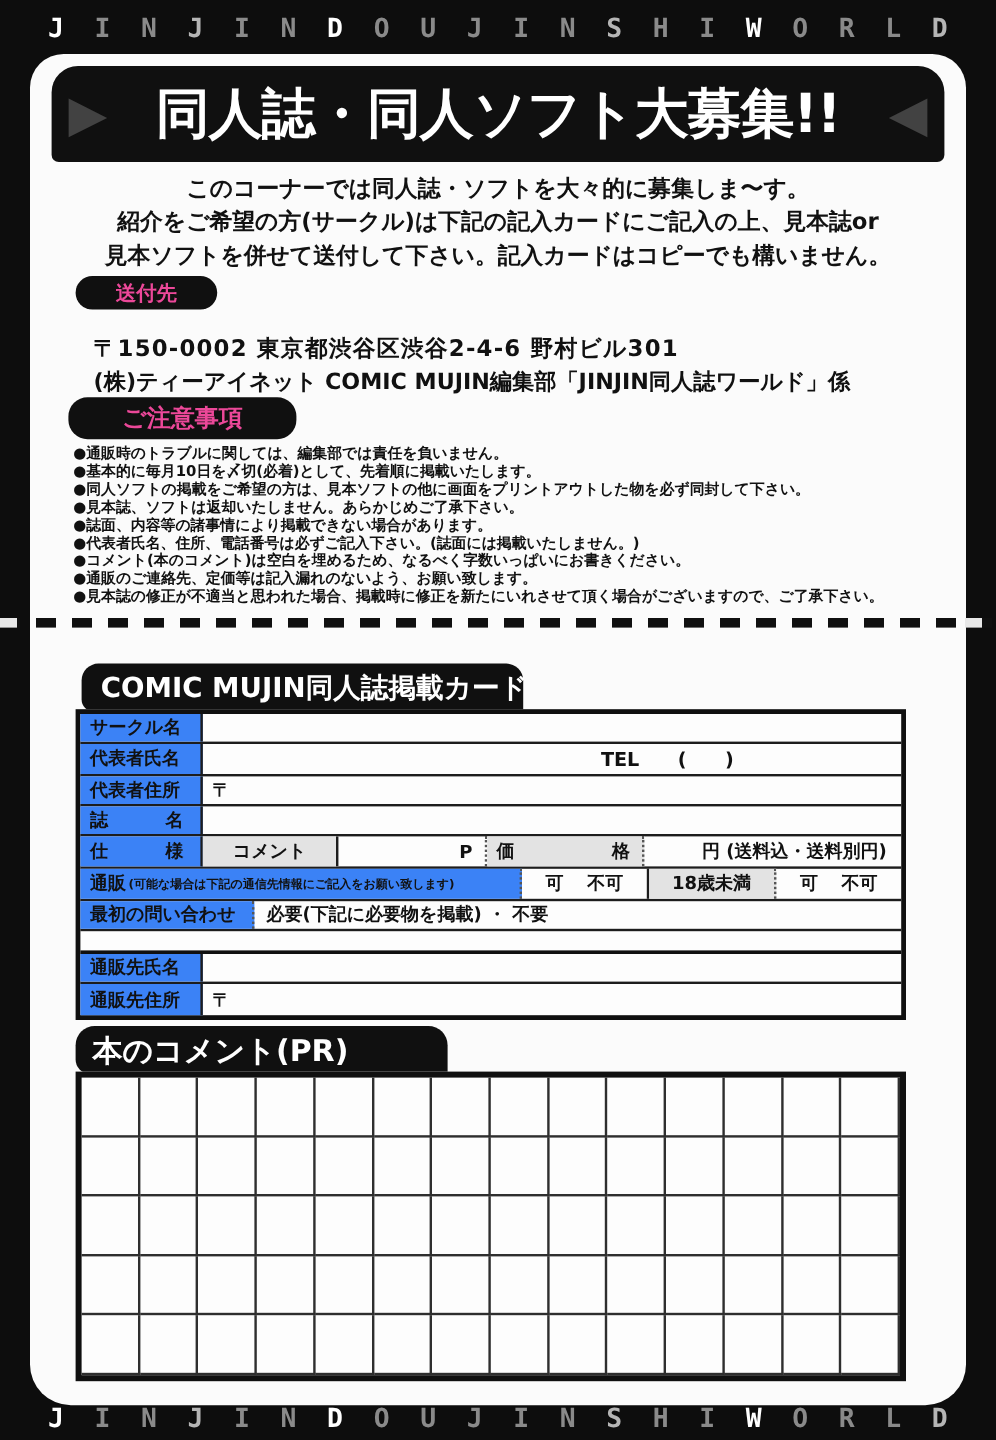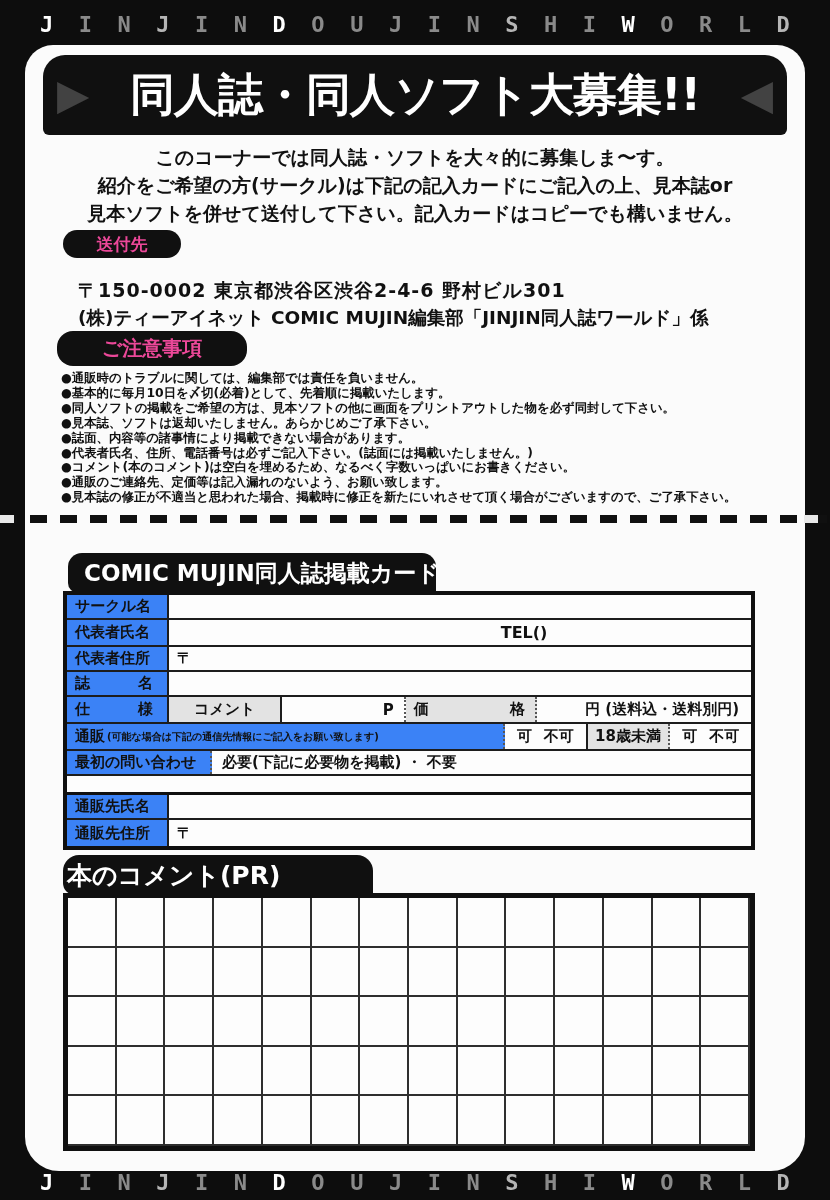--- a/index.html
+++ b/index.html
@@ -67,39 +67,39 @@
     padding-left:8px;font-size:15px;font-weight:800;box-sizing:border-box;white-space:nowrap;}
   .fr .lbl.just{justify-content:space-between;padding-right:14px;}
   .fr .cell{display:flex;align-items:center;box-sizing:border-box;font-size:15px;font-weight:700;flex:1;}
   .w102{width:102px;flex:none;}
   .w145{width:145px;flex:none;}
   .h25{height:25px;} .h27{height:27px;} .h19{height:19px;} .h26{height:26px;}
   .dot-r{border-right:2px dotted #555 !important;}
   .sol-r{border-right:2px solid #1d1d1d;}
   .gray{background:#e3e3e3;}
   .pad{padding-left:8px;}
-  .tel-group{margin-left:57%;display:flex;font-size:16px;font-weight:700;}
+  .tel-group{margin-left:57%;display:flex;gap:32px;font-size:16px;font-weight:700;}
   .spec-pages{width:96px;flex:none;justify-content:center;}
   .spec-pcell{width:104px;flex:none;justify-content:flex-end;padding-right:10px;}
   .spec-price{width:72px;flex:none;justify-content:space-between;padding:0 10px 0 8px;}
   .spec-yen{flex:1;justify-content:space-between;padding-right:12px;}
   .spec-yen .y1{margin-left:48px;white-space:nowrap;}
-  .mo-label{width:438px;flex:none;padding-left:6px;align-items:center;display:flex;gap:2px;}
+  .mo-label{width:368px;flex:none;padding-left:6px;align-items:center;display:flex;gap:2px;}
   .mo-label .big{font-size:15px;font-weight:800;}
   .mo-label .small{font-size:10px;font-weight:700;white-space:nowrap;}
   .okng{width:108px;flex:none;justify-content:space-evenly;}
   .okng2{flex:1;justify-content:space-evenly;}
   .u18{width:97px;flex:none;justify-content:center;font-weight:800;}
   .thick-b{border-bottom:3px solid #101010;}
   .fc-value{padding-left:10px;font-size:14.5px;white-space:nowrap;}
 
   
   .comment-tab{position:absolute;left:38px;top:810px;width:310px;height:40px;background:#101010;
     color:#fff;font-size:25px;font-weight:900;border-radius:16px 16px 0 12px;
-    display:flex;align-items:center;padding-left:4px;box-sizing:border-box;white-space:nowrap;}
+    display:flex;align-items:center;padding-left:14px;box-sizing:border-box;white-space:nowrap;}
   .comment-grid{position:absolute;left:38px;top:848px;width:692px;height:258px;
     border:5px solid #101010;box-sizing:border-box;display:grid;background:#fdfdfd;}
   .cg-cell{border-right:2px solid #2e2e2e;border-bottom:2px solid #2e2e2e;}
 </style>
 </head>
 <body>
 
 <div class="stage">
 
   <div class="letter-strip top">

